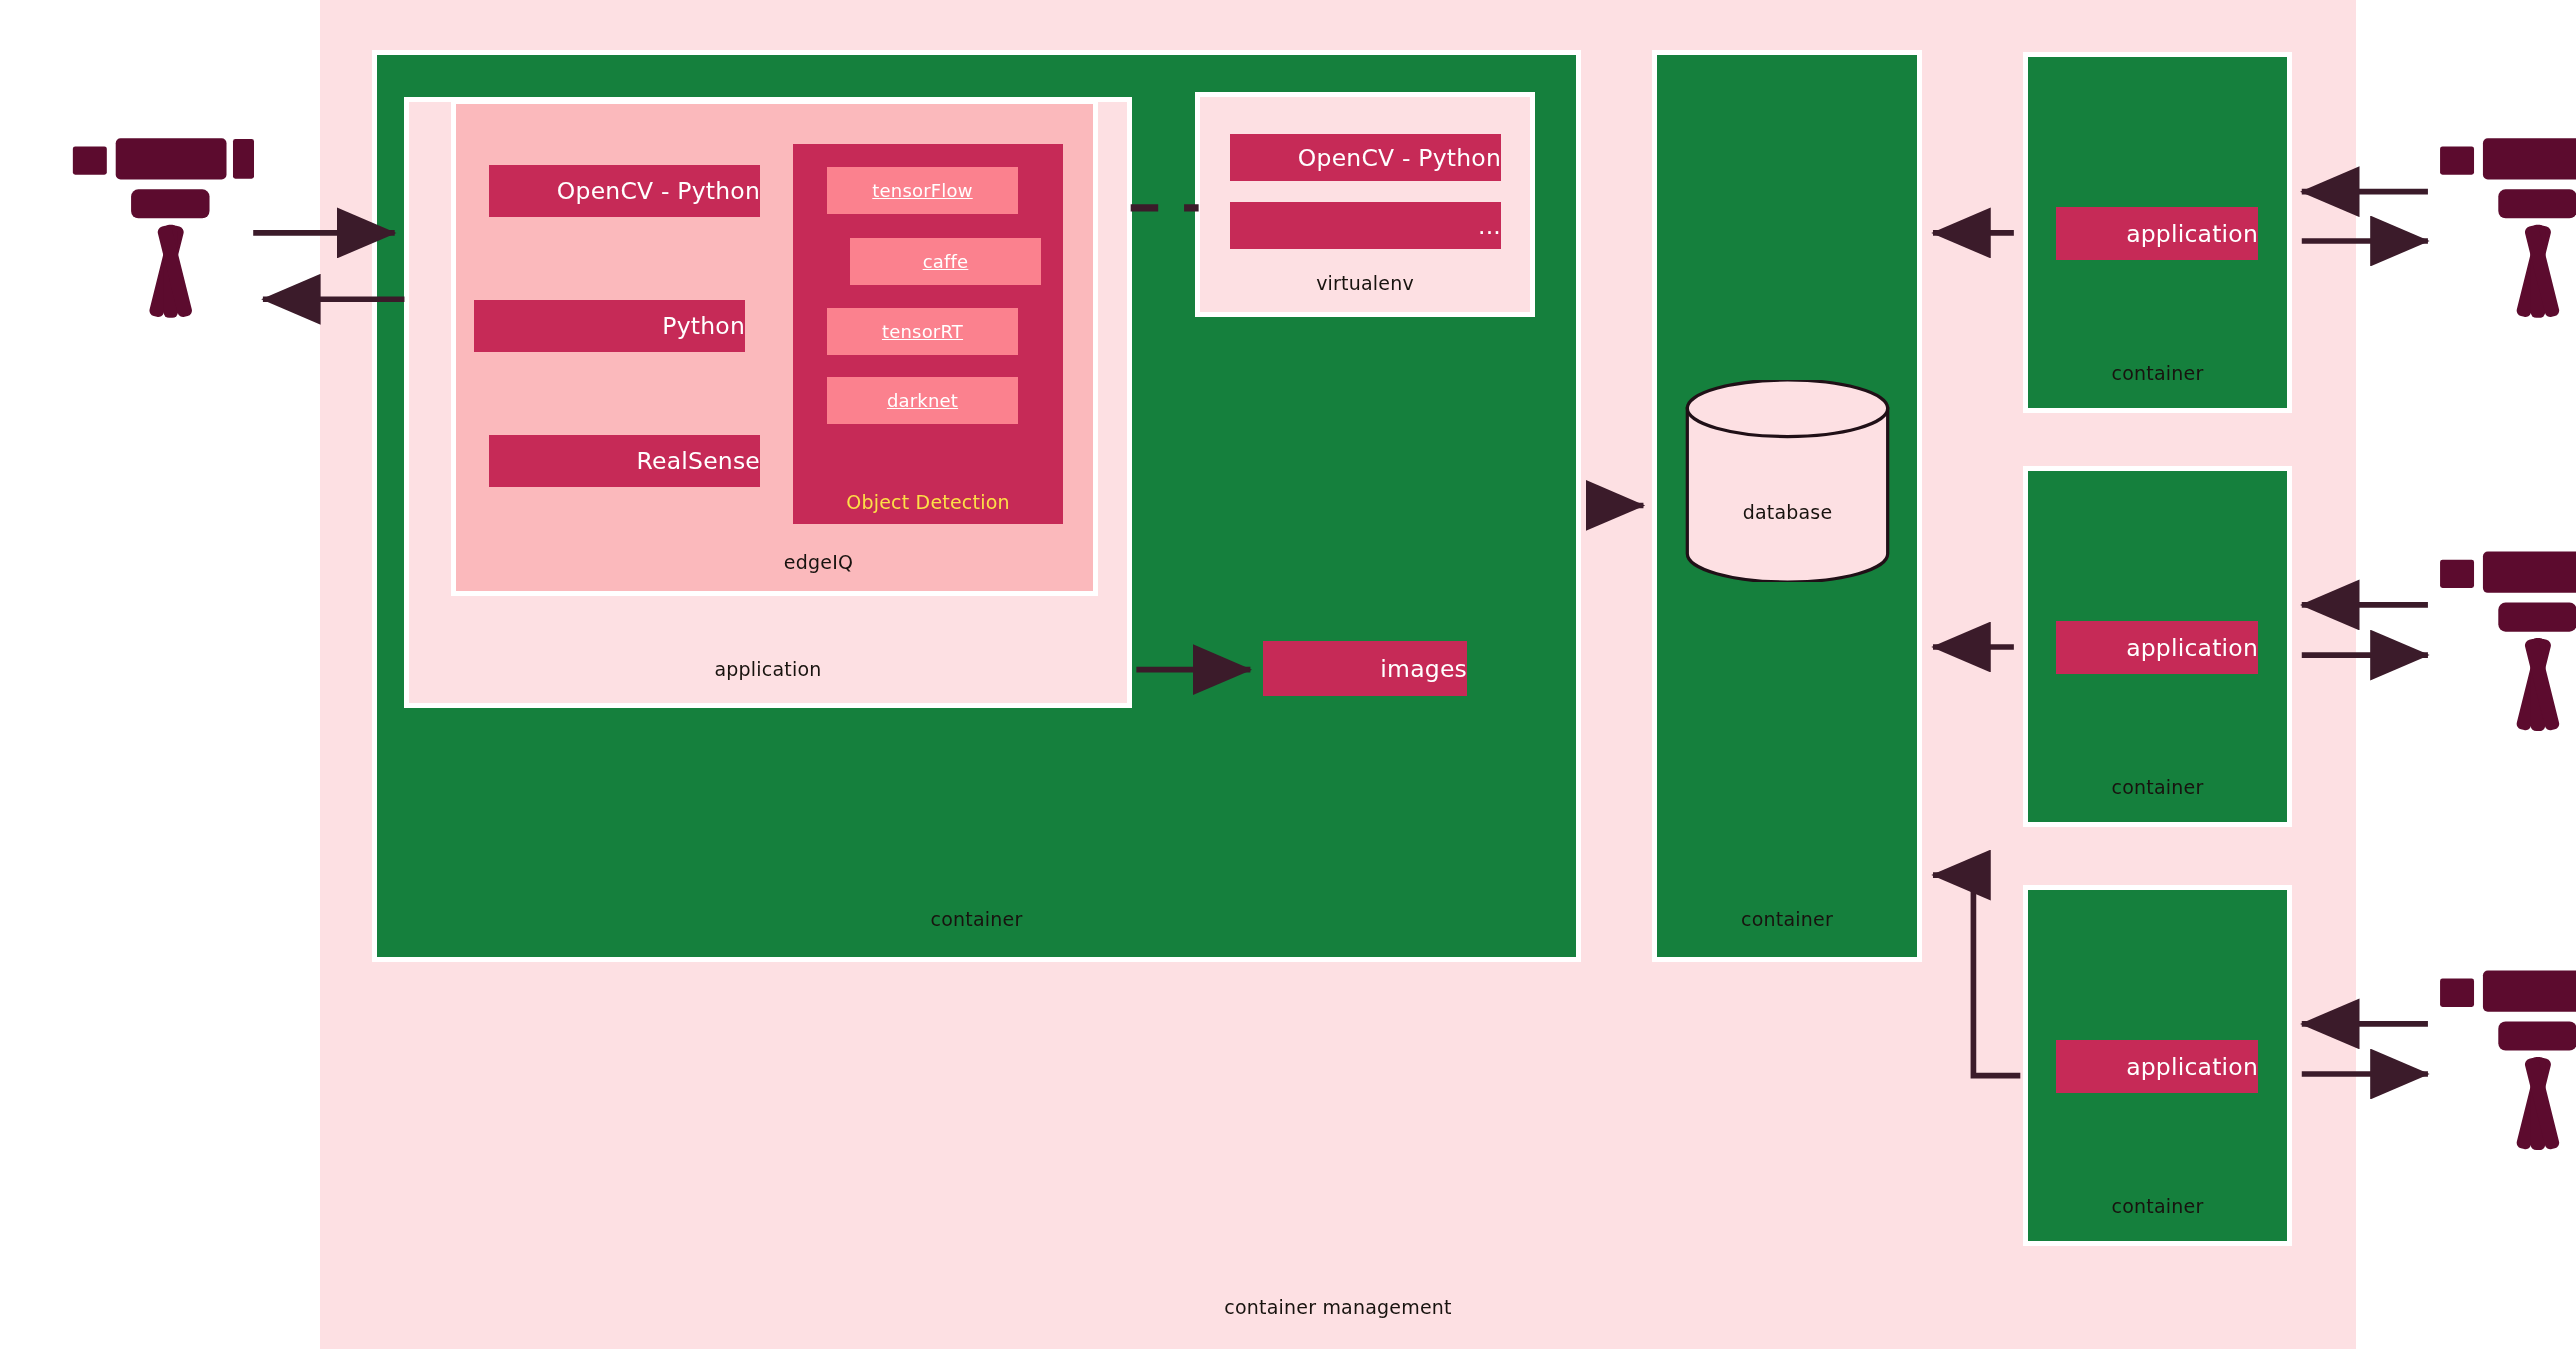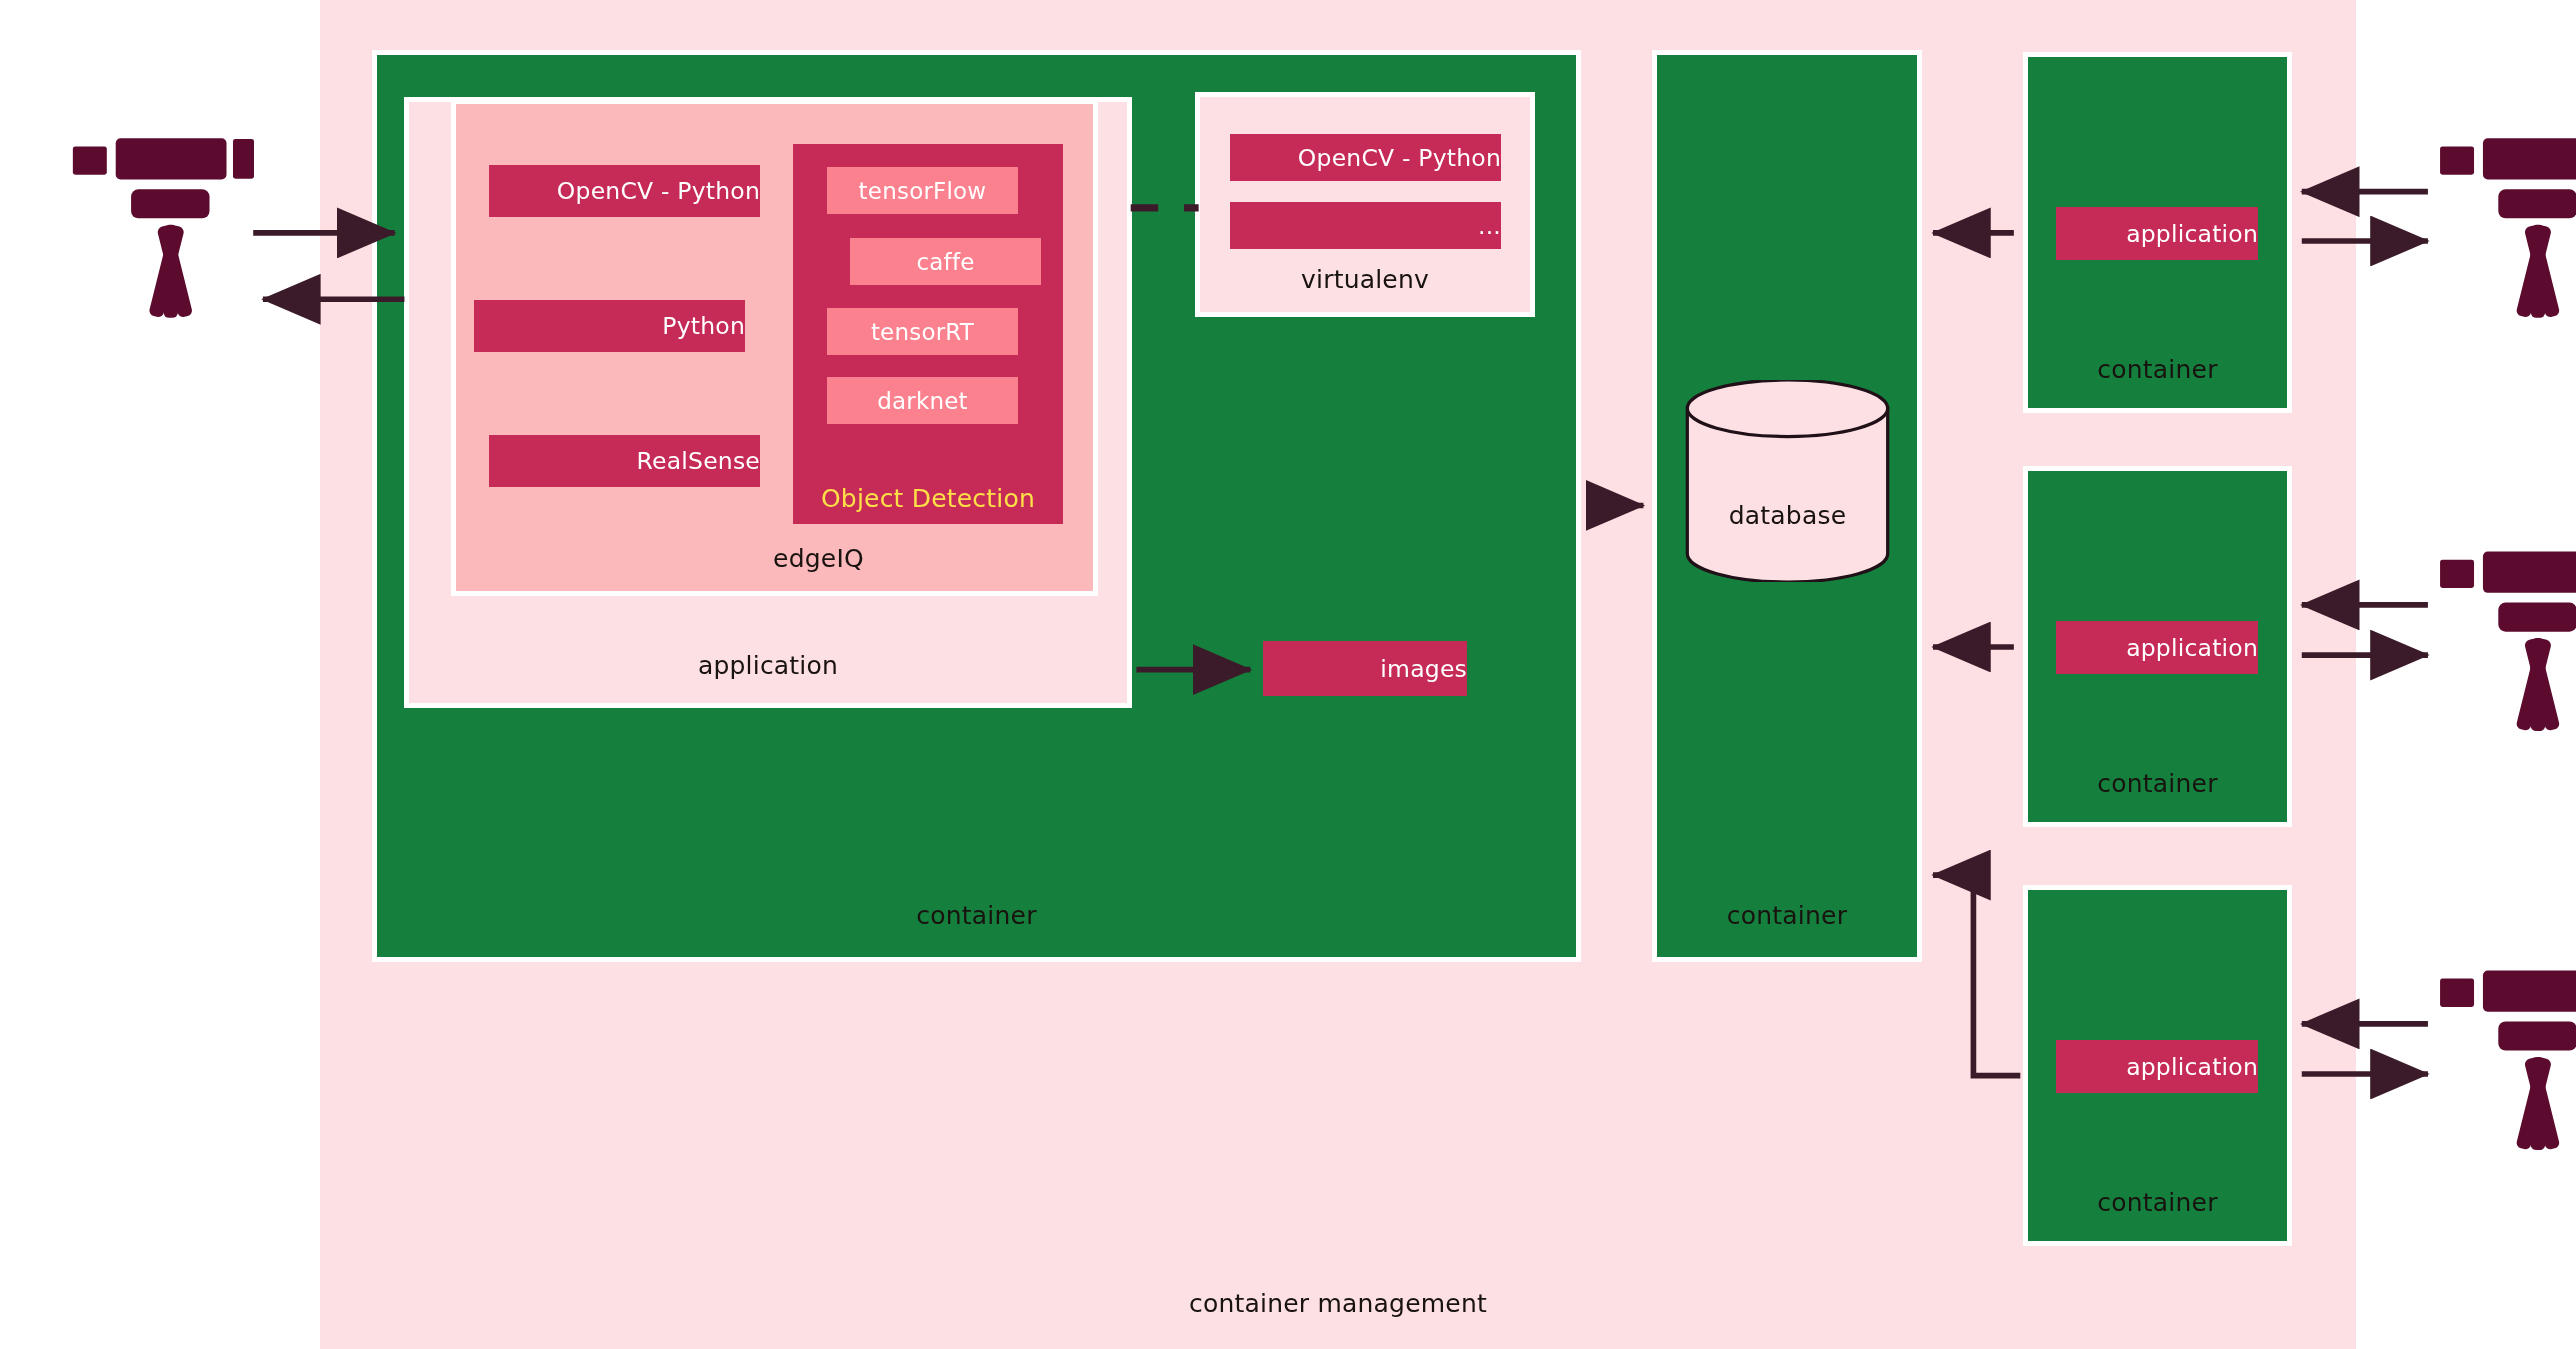--- a/index.html
+++ b/index.html
@@ -12,27 +12,27 @@
   #mgmt{left:320px;top:0px;width:2036px;height:1349px;background:#FDE0E3;}
 
   .outer-container{background:#15803d;border:5.7px solid #ffffff;}
   .light-panel{background:#FDE0E3;border:5.7px solid #ffffff;}
   .mid-panel{background:#FBB9BC;border:5.7px solid #ffffff;}
 
   
   .chip{background:#C62A57;color:#ffffff;display:flex;align-items:center;
         justify-content:flex-end;font-size:23.5px;letter-spacing:0.2px;}
   .chip-lite{background:#FB818E;color:#ffffff;display:flex;align-items:center;
-        justify-content:center;font-size:23px;letter-spacing:0.2px;}
+        justify-content:center;font-size:18px;letter-spacing:0.2px;text-decoration:underline;}
 
   .odblock{background:#C62A57;}
 
   
   .caption{position:absolute;left:0;width:100%;text-align:center;
-           color:#18130f;font-size:25px;letter-spacing:0.2px;}
+           color:#18130f;font-size:19px;letter-spacing:0.2px;}
 
   
   #wires{position:absolute;left:0;top:0;width:2576px;height:1349px;
          pointer-events:none;}
 </style>
 </head>
 <body>
 
 <div class="abs" id="mgmt">
   <div class="caption" style="bottom:31px;">container management</div>

